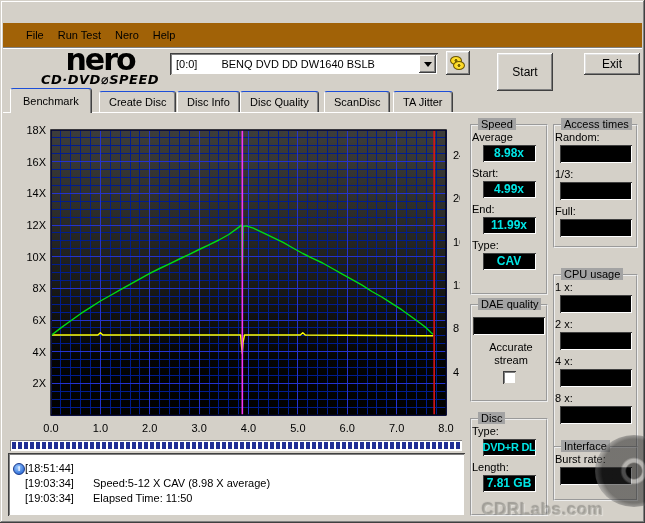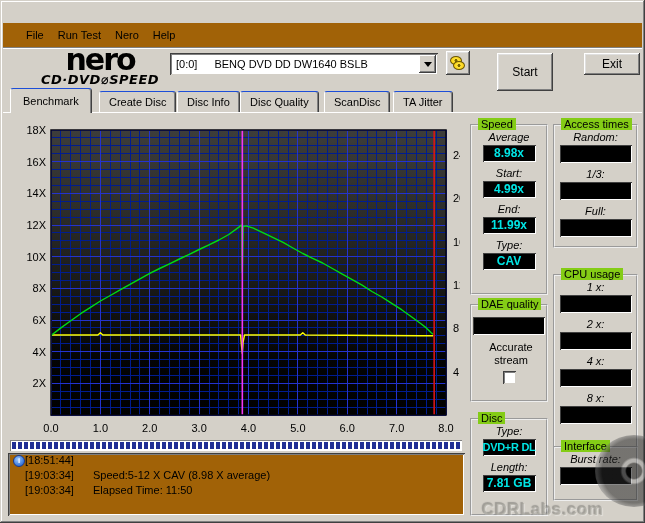--- a/index.html
+++ b/index.html
@@ -53,21 +53,21 @@
 
   
   .logo { position:absolute; left:30px; top:45px; width:140px; text-align:center; line-height:1; }
   .logo-nero { font-weight:900; font-size:30px; letter-spacing:-2px; font-family:"DejaVu Sans",sans-serif; }
   .logo-sub { font-weight:900; font-style:italic; font-size:13px; letter-spacing:0.5px; margin-top:-2px;
     font-family:"DejaVu Sans",sans-serif; }
   .combo { position:absolute; left:170px; top:53px; width:268px; height:22px; background:#fff;
     box-shadow: inset 1px 1px #404040, inset -1px -1px #d4d0c8, inset 2px 2px #808080, inset -2px -2px #fff;
     display:flex; align-items:center; }
   .combo-text { padding-left:6px; white-space:nowrap; overflow:hidden; }
-  .combo-id { margin-right:17px; }
+  .combo-id { margin-right:24px; }
   .combo-arrow { position:absolute; right:2px; top:2px; bottom:2px; width:17px; background:#d4d0c8;
     box-shadow: inset -1px -1px #404040, inset 1px 1px #fff, inset -2px -2px #808080;
     display:flex; align-items:center; justify-content:center; }
   .arrow-down { width:0; height:0; border-left:4px solid transparent; border-right:4px solid transparent; border-top:5px solid #000; }
   .btn { position:absolute; background:#d4d0c8; text-align:center; cursor:default;
     box-shadow: inset -1px -1px #404040, inset 1px 1px #fff, inset -2px -2px #808080, inset 2px 2px #dfdfdf;
     display:flex; align-items:center; justify-content:center; font-size:12px; }
   .btn-eject { left:446px; top:51px; width:24px; height:24px; }
   .discs-ic { position:relative; width:16px; height:14px; }
   .discs-ic .d1,.discs-ic .d2 { position:absolute; width:12px; height:9px; border-radius:50%;
@@ -90,35 +90,35 @@
   .chart-wrap { position:absolute; left:8px; top:114px; width:452px; height:322px; }
   svg text { font-family:"Liberation Sans",sans-serif; font-size:11px; fill:#000; }
 
   
   .progress { position:absolute; left:10px; top:440px; width:452px; height:11px; background:#fff;
     box-shadow: inset 1px 1px #808080, inset -1px -1px #fff; padding:2px; }
   .progress-fill { width:100%; height:100%;
     background:repeating-linear-gradient(90deg,#202e94 0px,#202e94 4px,#fff 4px,#fff 6px); }
 
   
-  .logbox { position:absolute; left:8px; top:453px; width:457px; height:63px; background:#a16207;
+  .logbox { position:absolute; left:8px; top:453px; width:457px; height:63px; background:#ffffff;
     box-shadow: inset 1px 1px #404040, inset -1px -1px #d4d0c8, inset 2px 2px #808080, inset -2px -2px #fff;
-    padding:0 2px 2px 4px; overflow:hidden; }
+    padding:8px 2px 2px 4px; overflow:hidden; }
   .log-row { display:flex; align-items:center; line-height:15px; white-space:nowrap; }
   .log-ic { width:13px; height:12px; flex:0 0 13px; position:relative; }
   .log-ic.info:before { content:"i"; position:absolute; left:1px; top:0; width:10px; height:10px;
     background:radial-gradient(circle at 40% 35%, #9ecbff, #2f6fd8 75%); border:1px solid #1a3a8c; border-radius:50%;
     color:#fff; font-size:8px; font-weight:bold; text-align:center; line-height:10px; }
   .log-time { flex:0 0 58px; }
   .log-text { padding-left:10px; }
 
   
   .group { position:absolute; border:2px groove #eee; }
-  .group-title { position:absolute; top:-8px; left:6px; background:#84cc16; padding:0 3px; white-space:nowrap; }
-  .fld-label { text-align:center; margin-top:5px;font-style:italic; }
+  .group-title { position:absolute; top:-8px; left:6px; background:#a3a3a3; padding:0 3px; white-space:nowrap; }
+  .fld-label { text-align:left; margin-top:5px; }
   .lcd { margin:2px auto 0; background:#000; height:17px;
     box-shadow: inset 1px 1px #404040, inset -1px -1px #fff;
     color:#00e5e5; font-weight:bold; font-size:12px; text-align:center; line-height:17px; letter-spacing:0; }
   .lcd.wide { width:72px; height:18px; line-height:18px; }
   .lcd.med { width:53px; }
   .g-speed { left:470px; top:124px; width:78px; height:171px; }
   .g-access { left:553px; top:124px; width:85px; height:124px; }
   .g-cpu { left:553px; top:274px; width:85px; height:174px; }
   .g-dae { left:470px; top:304px; width:78px; height:98px; }
   .g-disc { left:470px; top:418px; width:78px; height:98px; }

